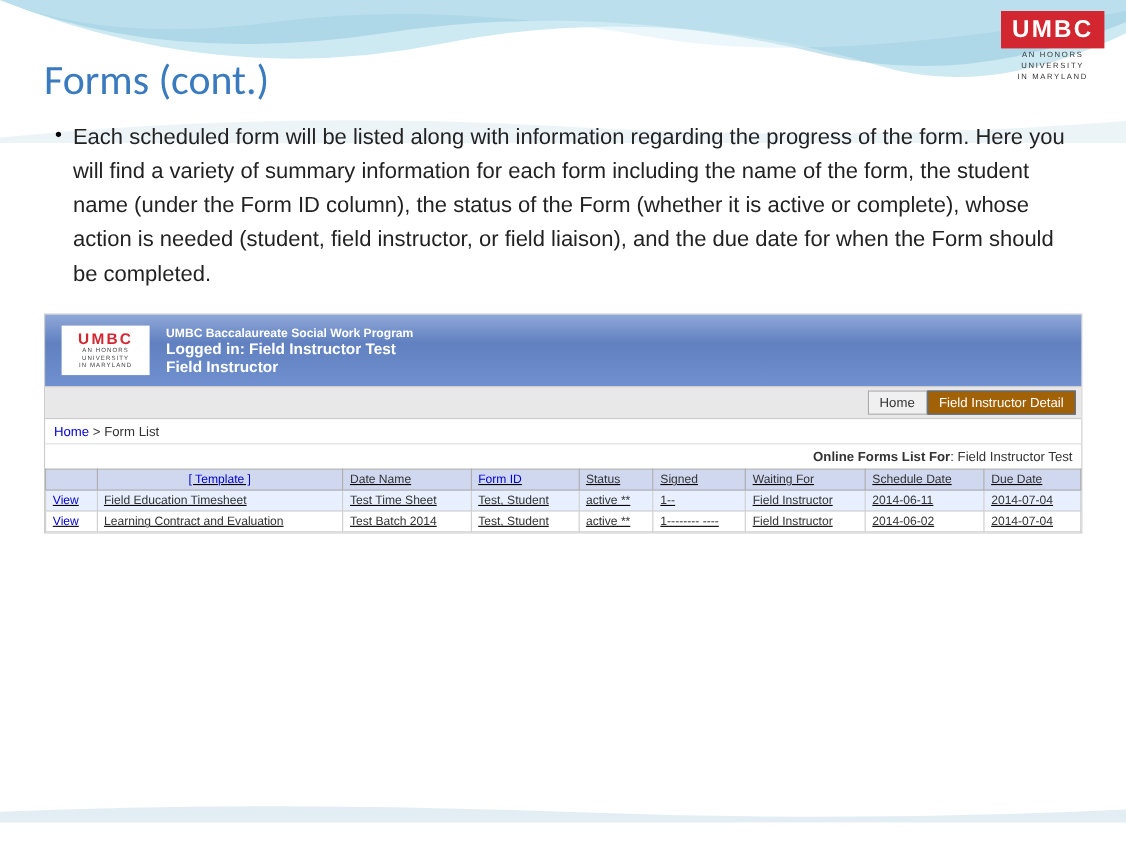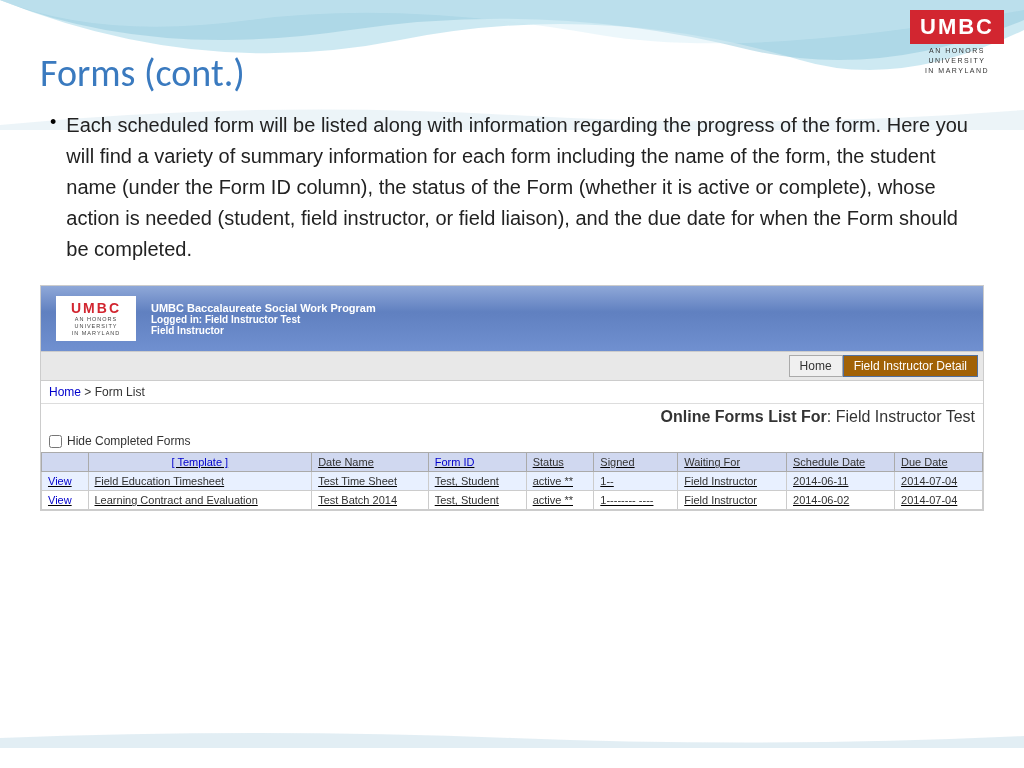--- a/index.html
+++ b/index.html
@@ -129,21 +129,21 @@
     }
     .app-title-section {
       color: #fff;
     }
     .app-main-title {
       font-size: 11px;
       font-weight: bold;
       color: #fff;
     }
     .app-subtitle {
-      font-size: 10px;
+      font-size: 14px;
       color: #fff;
     }
     .app-subtitle span {
       font-weight: bold;
     }
 
     
     .app-nav {
       background: #e8e8e8;
       border-top: 1px solid #ccc;
@@ -177,21 +177,21 @@
       color: #0000cc;
       text-decoration: none;
     }
     .breadcrumb-bar span {
       color: #333;
     }
 
     
     .online-forms-header {
       padding: 4px 8px;
-      font-size: 16px;
+      font-size: 12px;
       text-align: right;
       color: #333;
     }
     .online-forms-header strong {
       font-weight: bold;
     }
 
     
     .hide-completed {
       padding: 4px 8px;
@@ -326,24 +326,20 @@
       <a href="#">Home</a>
       <span>&gt;</span>
       <span>Form List</span>
     </div>
 
     <div class="online-forms-header">
       <strong>Online Forms List For</strong>:
       <span>Field Instructor Test</span>
     </div>
 
-    <div class="hide-completed">
-      <input type="checkbox" style="">
-      <label>Hide Completed Forms</label>
-    </div>
 
     <table class="forms-table">
       <thead>
         <tr>
           <th></th>
           <th class="center">
             <a href="#">[ Template ]</a>
           </th>
           <th>Date Name</th>
           <th>

